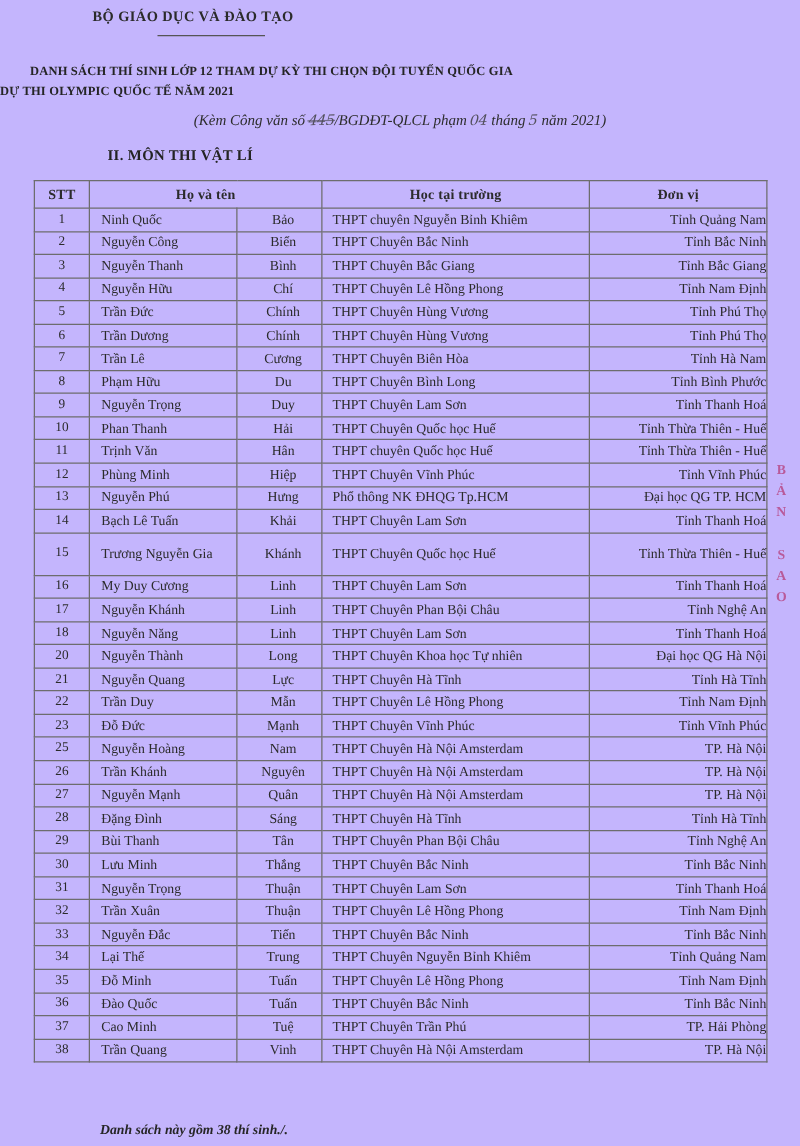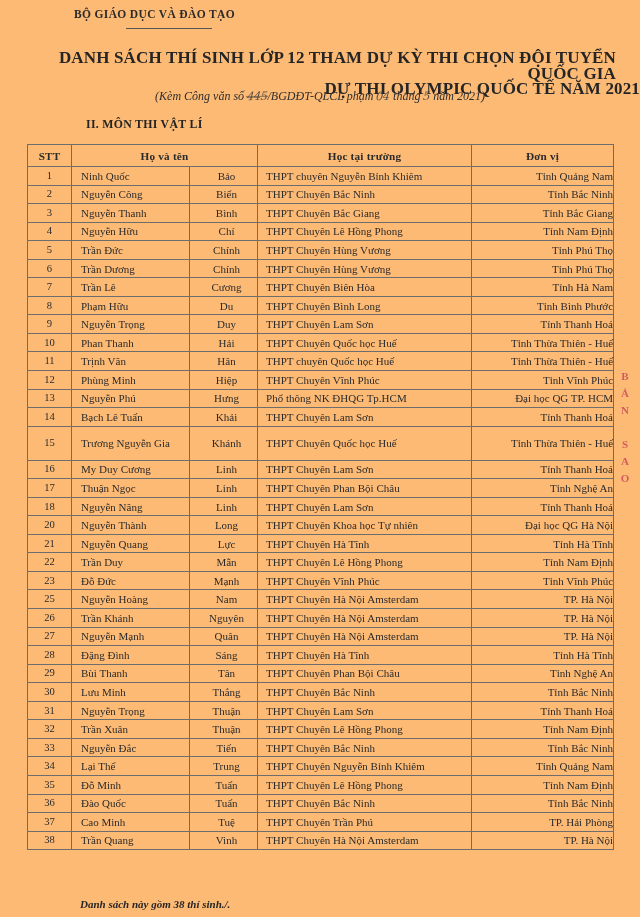--- a/index.html
+++ b/index.html
@@ -15,21 +15,21 @@
     color: #2a2a2a;
     position: relative;
     overflow: hidden;
     -webkit-font-smoothing: antialiased;
   }
 
   
   .page {
     position: absolute;
     inset: 0;
-    background: #fdba74;
+    background: #c4b5fd;
   }
 
   
   .ministry {
     position: absolute;
     left: 74px;
     top: 8px;
     font-size: 11.5px;
     font-weight: bold;
     letter-spacing: 0.35px;
@@ -43,22 +43,22 @@
     width: 86px;
     height: 1px;
     background: #555;
   }
 
   .doc-title {
     position: absolute;
     left: 0;
     top: 50px;
     width: 640px;
-    text-align: right;
-    font-size: 17px;
+    text-align: left;
+    font-size: 10px;
     font-weight: bold;
     line-height: 15.5px;
     letter-spacing: 0.15px;
     color: #252525;
   }
   .doc-title .l1 { display: block; padding: 0 24px; }
   .doc-title .l2 { display: block; }
 
   .doc-ref {
     position: absolute;
@@ -341,21 +341,21 @@
           </tr>
           <tr>
             <td class="c-stt">16</td>
             <td class="c-ho">My Duy Cương</td>
             <td class="c-ten">Linh</td>
             <td class="c-truong">THPT Chuyên Lam Sơn</td>
             <td class="c-donvi">Tỉnh Thanh Hoá</td>
           </tr>
           <tr>
             <td class="c-stt">17</td>
-            <td class="c-ho">Thuận Ngọc</td>
+            <td class="c-ho">Nguyễn Khánh</td>
             <td class="c-ten">Linh</td>
             <td class="c-truong">THPT Chuyên Phan Bội Châu</td>
             <td class="c-donvi">Tỉnh Nghệ An</td>
           </tr>
           <tr>
             <td class="c-stt">18</td>
             <td class="c-ho">Nguyễn Năng</td>
             <td class="c-ten">Linh</td>
             <td class="c-truong">THPT Chuyên Lam Sơn</td>
             <td class="c-donvi">Tỉnh Thanh Hoá</td>

